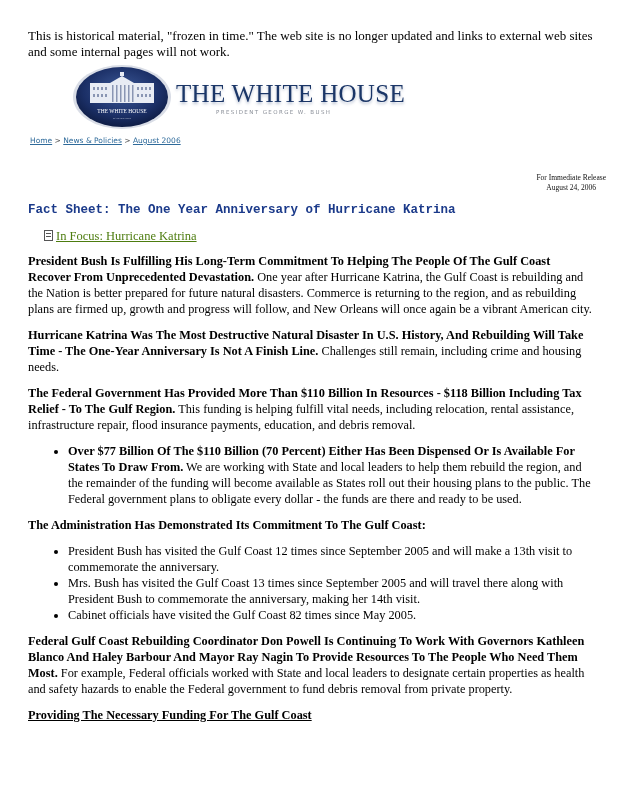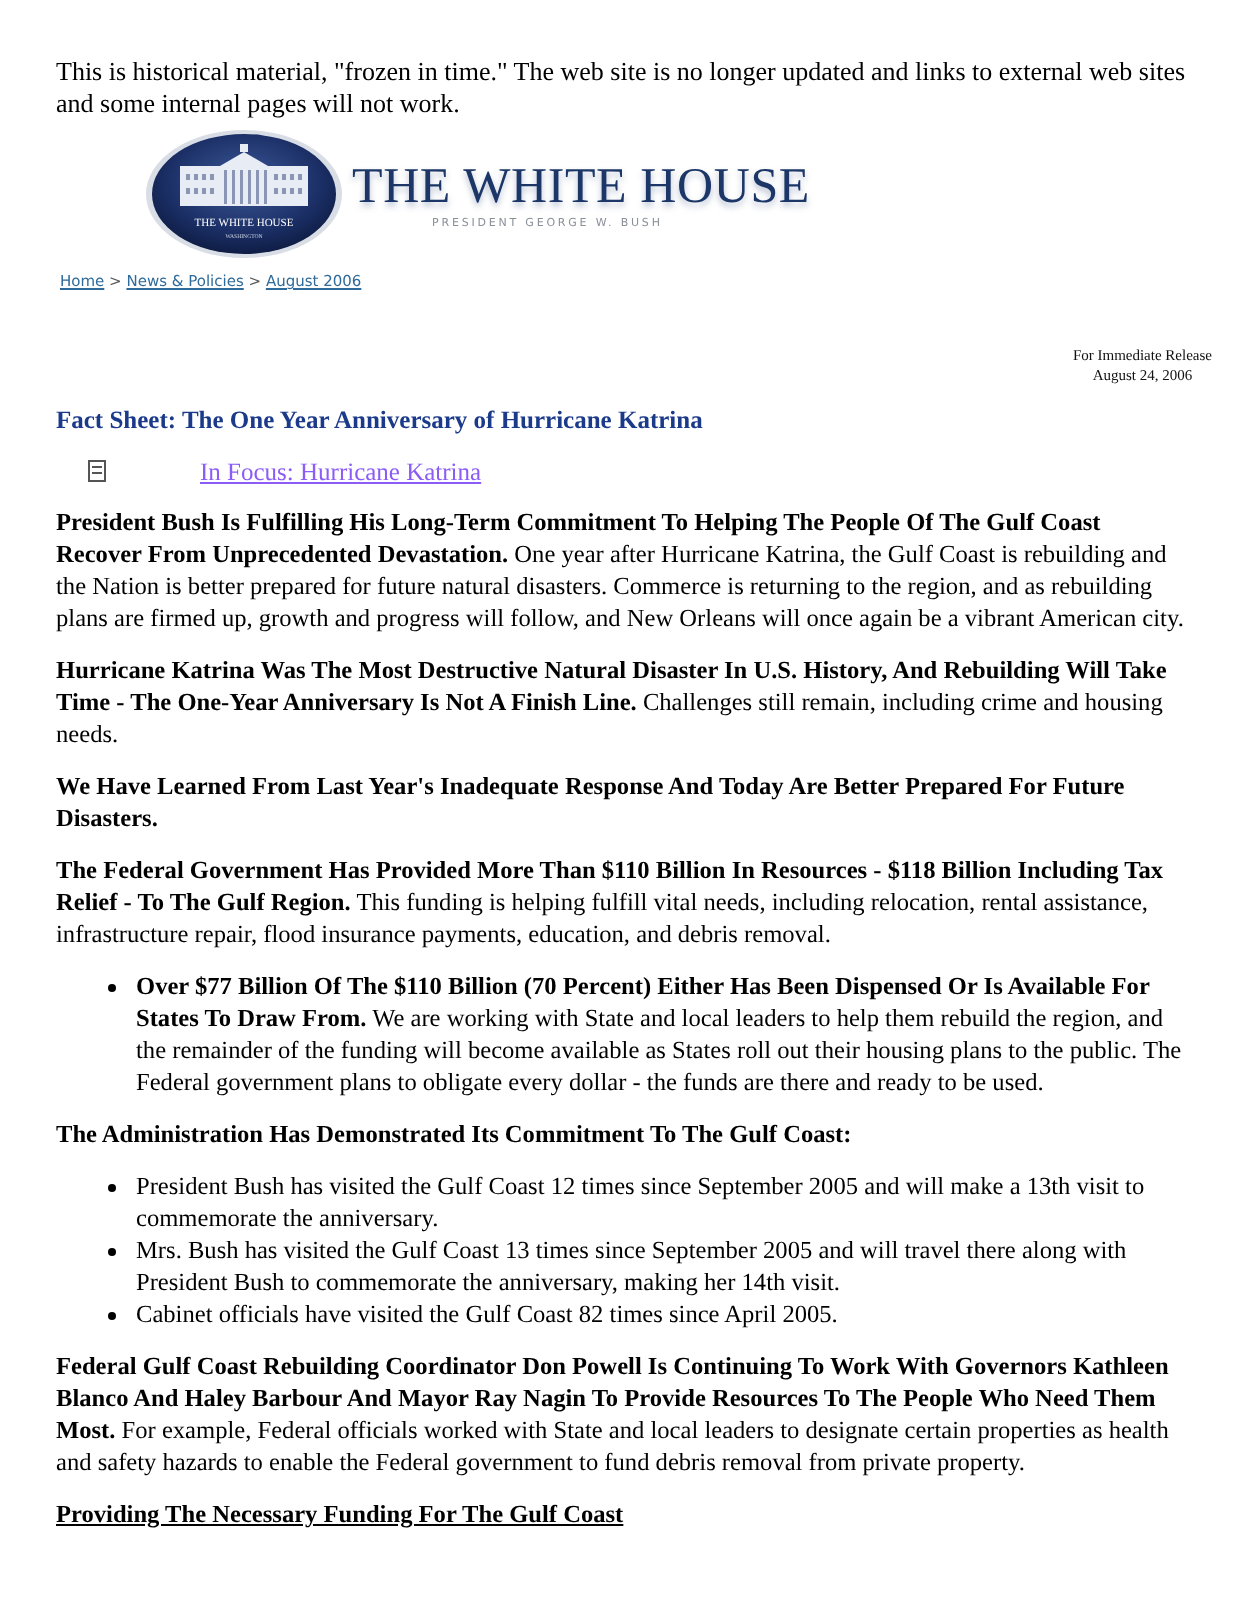--- a/index.html
+++ b/index.html
@@ -35,27 +35,27 @@
     position: absolute; left: 30px; top: 136px;
     font-family: "DejaVu Sans", sans-serif; font-size: 7.5px; color: #555; text-align: center;
   }
   .breadcrumb a { color: #2e6a9a; text-decoration: underline; }
   .release {
     position: absolute; right: 12px; top: 173px; text-align: center;
     font-size: 7.5px; line-height: 10px; color: #111;
   }
   .title {
     position: absolute; left: 28px; top: 203px;
-    font-family: Liberation Serif, serif;
+    font-family: Liberation Mono, monospace;
     font-weight: bold; font-size: 12.5px; color: #1b3a8a;
   }
   .infocus {
     position: absolute; left: 44px; top: 229px; font-size: 12.5px;
   }
-  .infocus a { color: #8b5cf6; text-decoration: underline; margin-left: 44px; }
+  .infocus a { color: #4d7c0f; text-decoration: underline; }
   .doc-icon {
     display: inline-block; width: 7px; height: 9px; border: 1px solid #555;
     margin-right: 3px; vertical-align: -1px; position: relative; background: #fff;
   }
   .doc-icon::before, .doc-icon::after {
     content: ""; position: absolute; left: 1px; right: 1px; height: 1px; background: #555;
   }
   .doc-icon::before { top: 2px; }
   .doc-icon::after { top: 5px; }
   .content {
@@ -139,37 +139,34 @@
 </div>
 
 <div class="content">
   <p>
     <b>President Bush Is Fulfilling His Long-Term Commitment To Helping The People Of The Gulf Coast Recover From Unprecedented Devastation.</b><span> One year after Hurricane Katrina, the Gulf Coast is rebuilding and the Nation is better prepared for future natural disasters. Commerce is returning to the region, and as rebuilding plans are firmed up, growth and progress will follow, and New Orleans will once again be a vibrant American city.</span>
   </p>
   <p>
     <b>Hurricane Katrina Was The Most Destructive Natural Disaster In U.S. History, And Rebuilding Will Take Time - The One-Year Anniversary Is Not A Finish Line.</b><span> Challenges still remain, including crime and housing needs.</span>
   </p>
   <p>
-    <b>We Have Learned From Last Year's Inadequate Response And Today Are Better Prepared For Future Disasters.</b>
-  </p>
-  <p>
     <b>The Federal Government Has Provided More Than $110 Billion In Resources - $118 Billion Including Tax Relief - To The Gulf Region.</b><span> This funding is helping fulfill vital needs, including relocation, rental assistance, infrastructure repair, flood insurance payments, education, and debris removal.</span>
   </p>
   <ul>
     <li>
       <b>Over $77 Billion Of The $110 Billion (70 Percent) Either Has Been Dispensed Or Is Available For States To Draw From.</b><span> We are working with State and local leaders to help them rebuild the region, and the remainder of the funding will become available as States roll out their housing plans to the public. The Federal government plans to obligate every dollar - the funds are there and ready to be used.</span>
     </li>
   </ul>
   <p>
     <b>The Administration Has Demonstrated Its Commitment To The Gulf Coast:</b>
   </p>
   <ul>
     <li>President Bush has visited the Gulf Coast 12 times since September 2005 and will make a 13th visit to commemorate the anniversary.</li>
     <li>Mrs. Bush has visited the Gulf Coast 13 times since September 2005 and will travel there along with President Bush to commemorate the anniversary, making her 14th visit.</li>
-    <li>Cabinet officials have visited the Gulf Coast 82 times since April 2005.</li>
+    <li>Cabinet officials have visited the Gulf Coast 82 times since May 2005.</li>
   </ul>
   <p>
     <b>Federal Gulf Coast Rebuilding Coordinator Don Powell Is Continuing To Work With Governors Kathleen Blanco And Haley Barbour And Mayor Ray Nagin To Provide Resources To The People Who Need Them Most.</b><span> For example, Federal officials worked with State and local leaders to designate certain properties as health and safety hazards to enable the Federal government to fund debris removal from private property.</span>
   </p>
   <p>
     <span class="uhead">Providing The Necessary Funding For The Gulf Coast</span>
   </p>
 
 </div>
 

